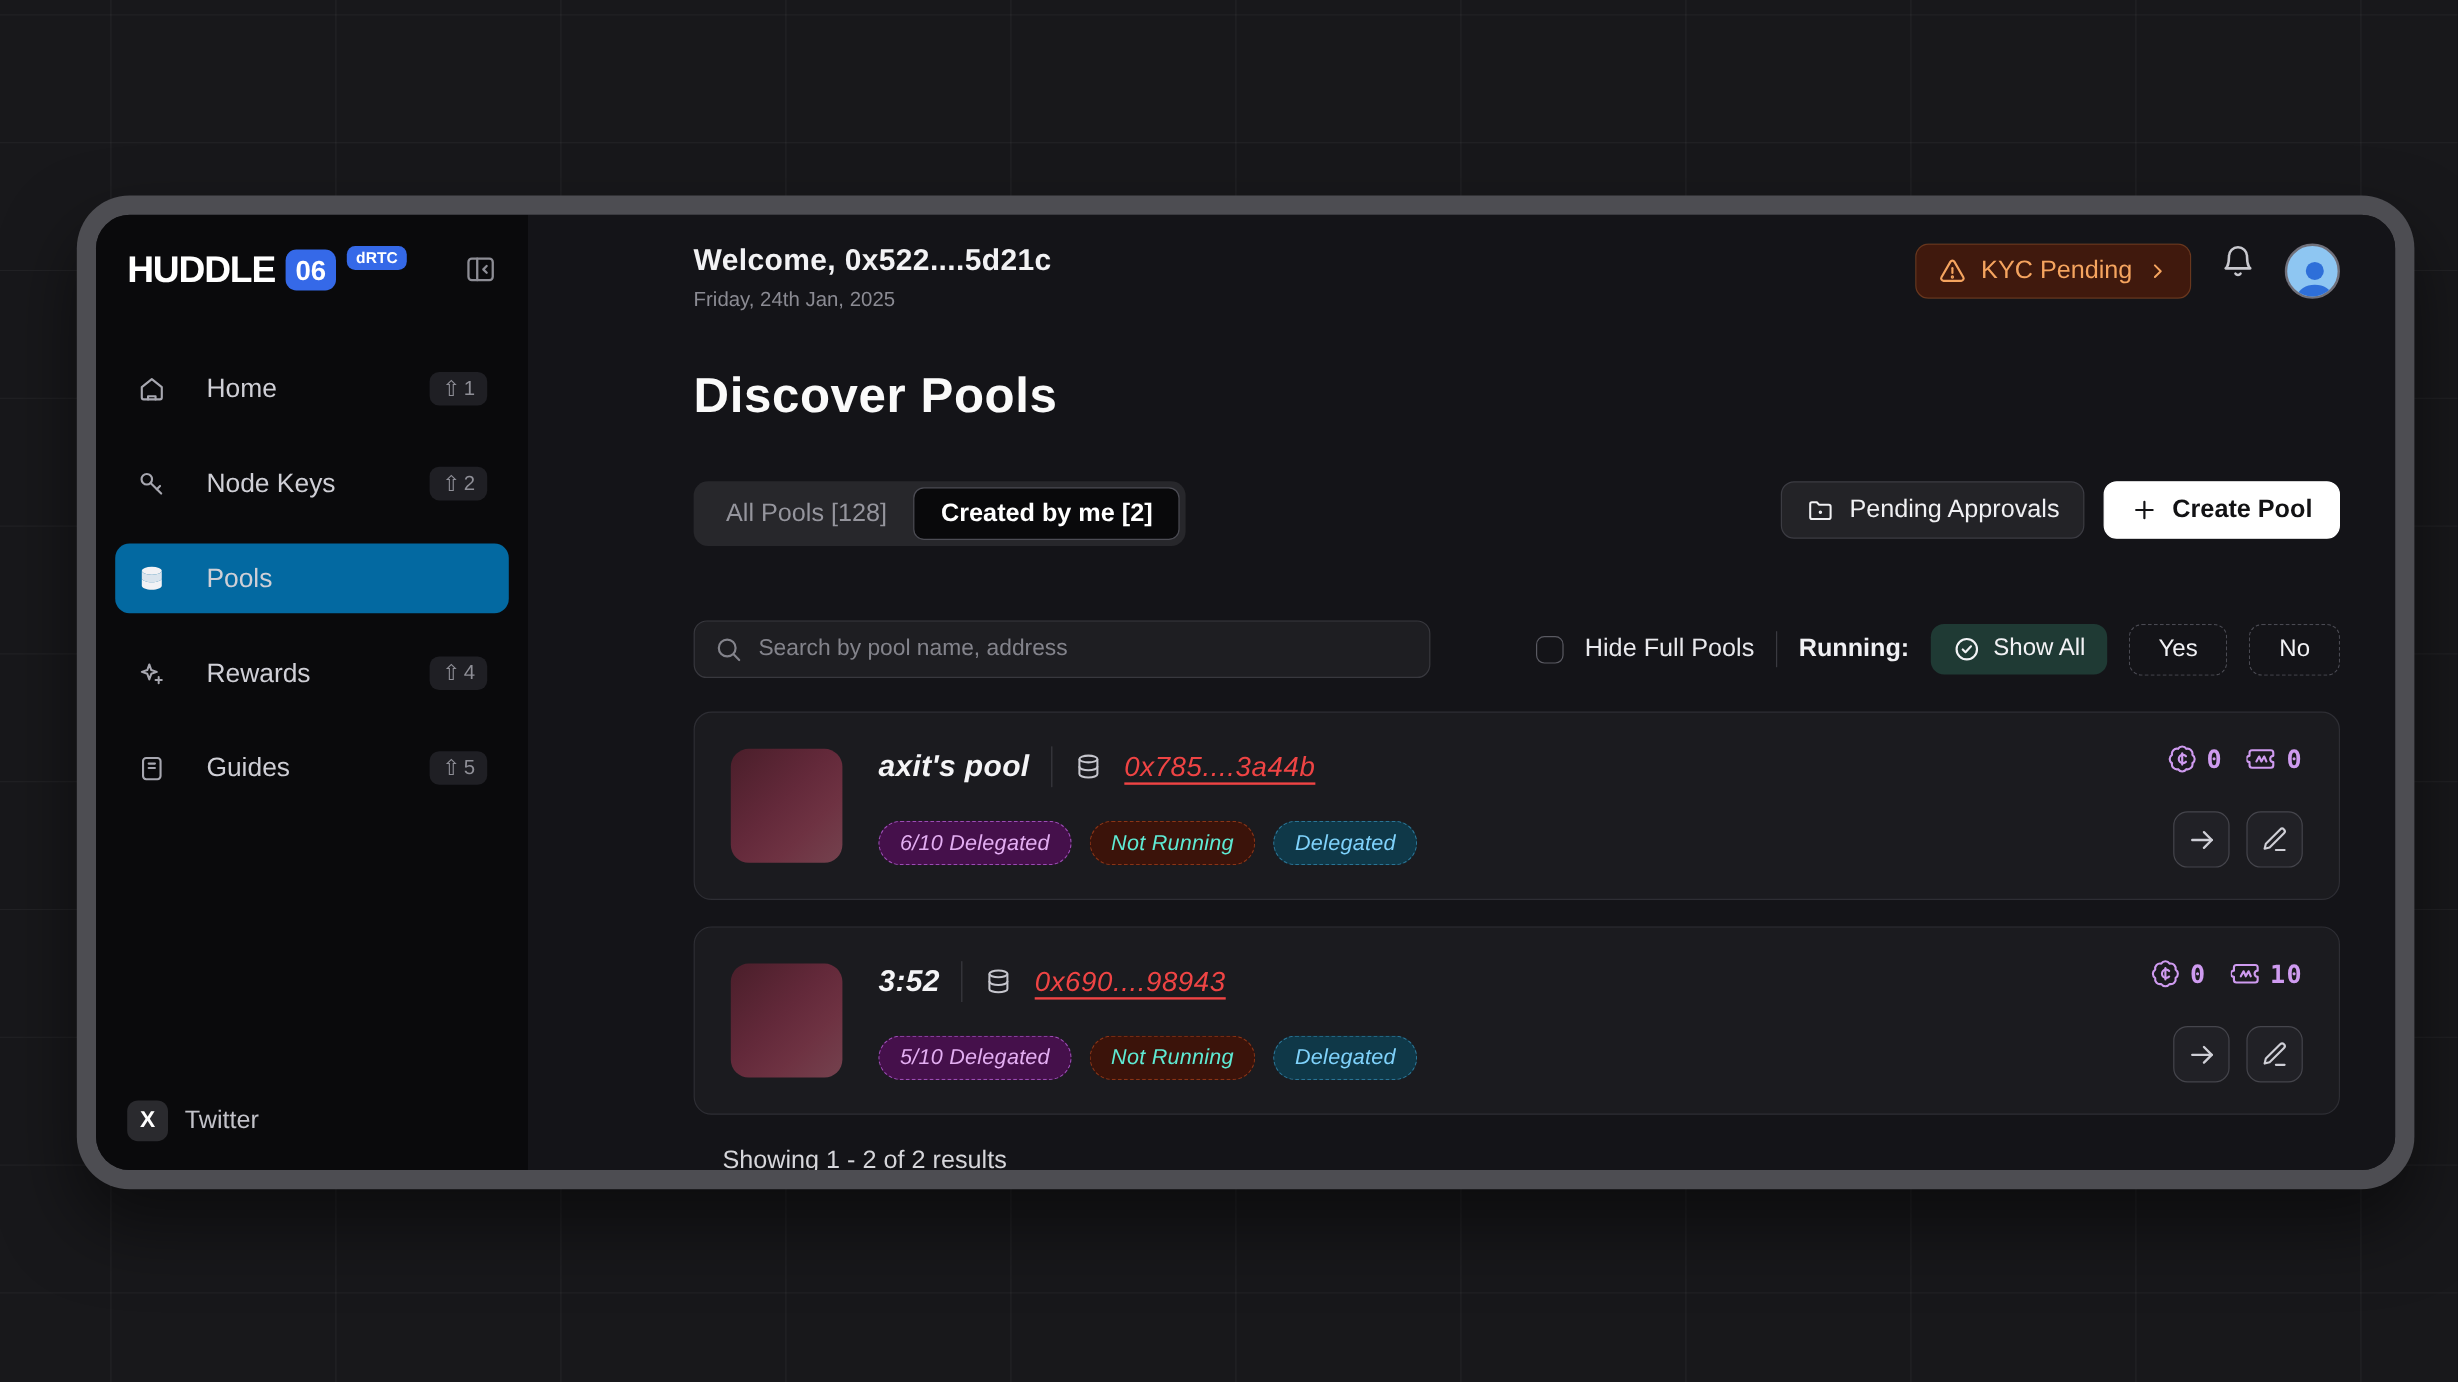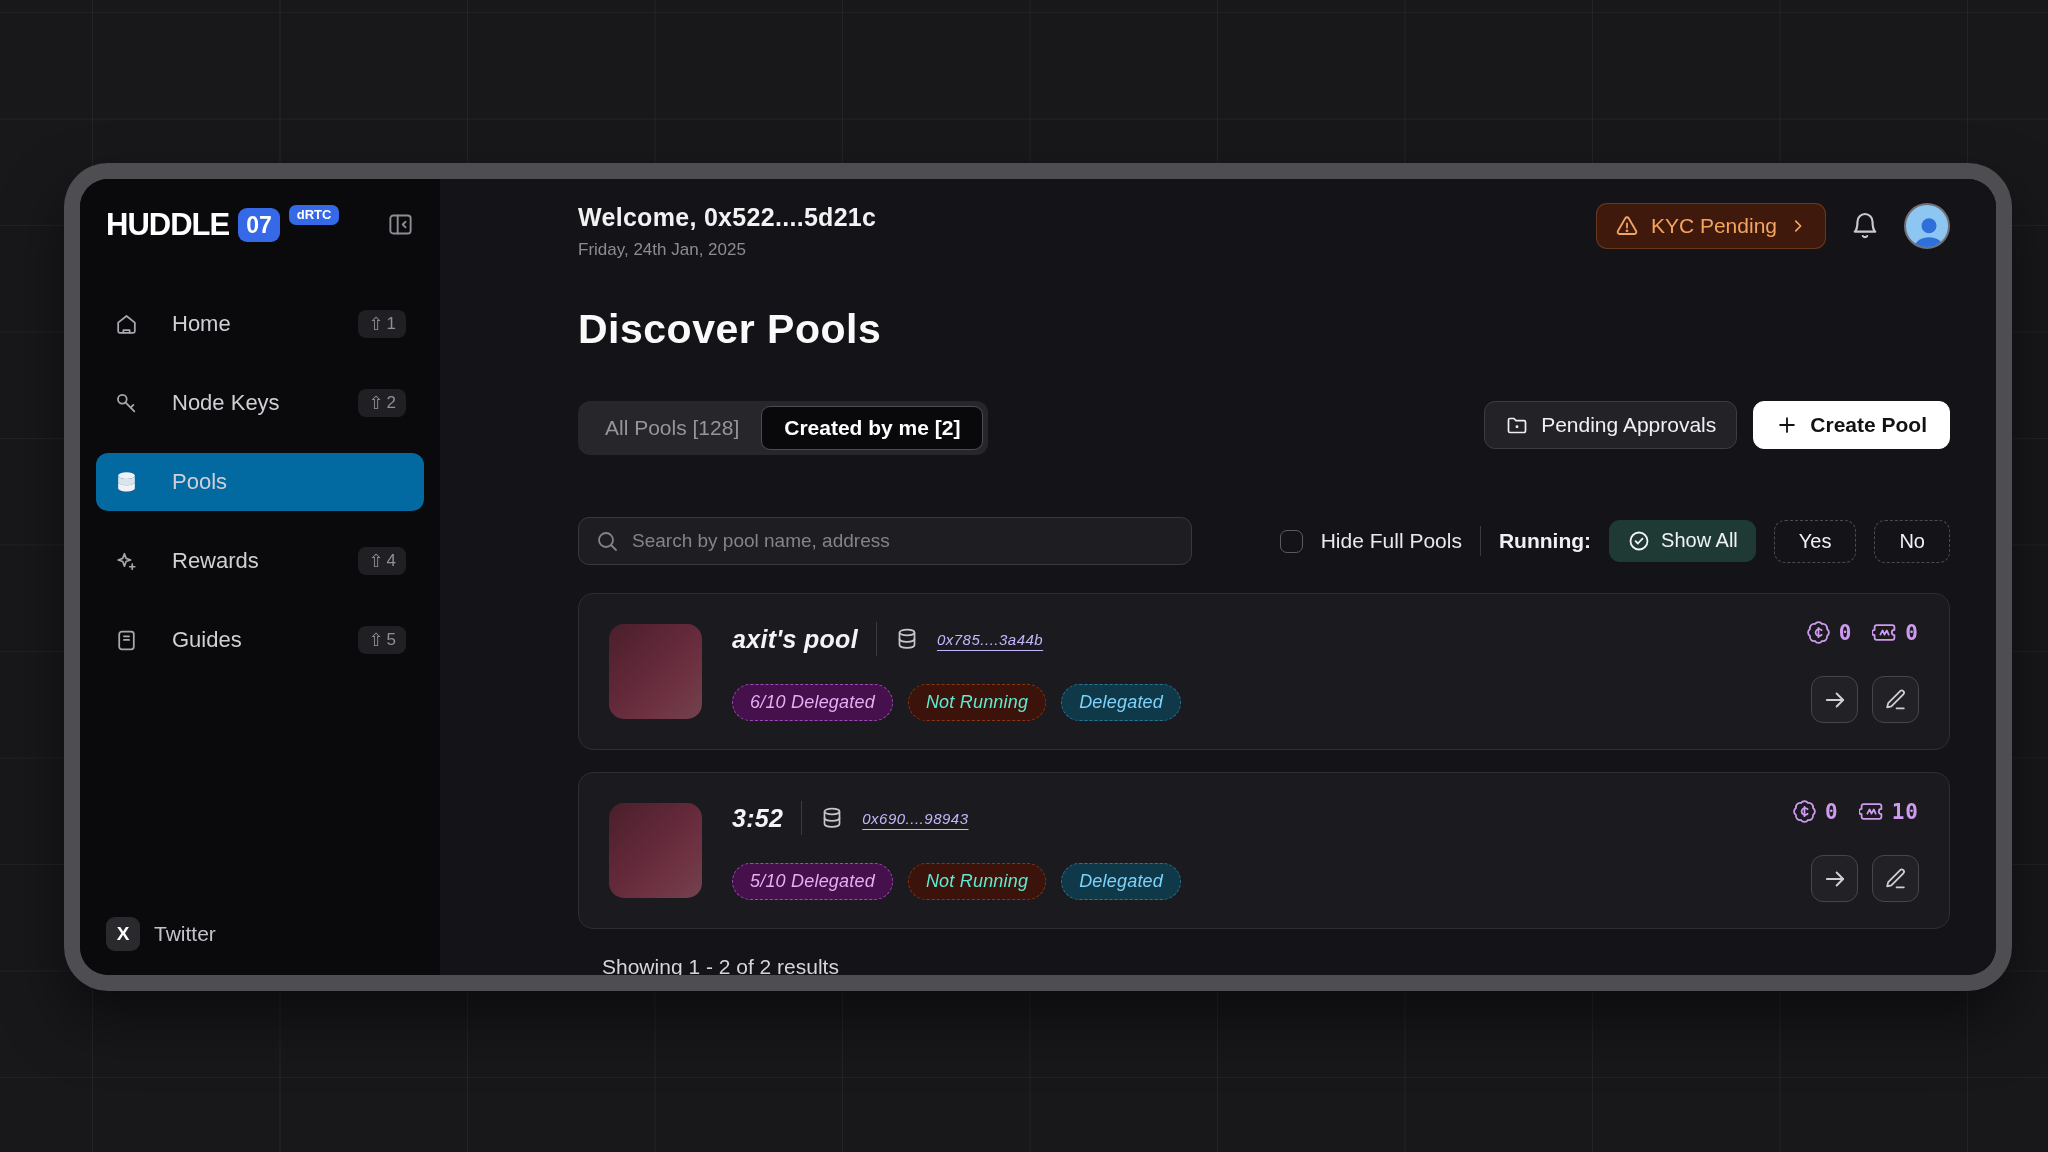--- a/index.html
+++ b/index.html
@@ -67,21 +67,21 @@
   .twitter-label { color:#c2c2c9; font-size:21px; }
 
   
   .main {
     flex:1; background:#141418; display:flex; flex-direction:column;
     padding:24px 46px 0 138px; position:relative; overflow:hidden;
   }
   .topbar { display:flex; justify-content:space-between; align-items:flex-start; }
   .welcome-title { font-size:25px; font-weight:700; color:#f2f2f4; letter-spacing:0.3px; }
   .welcome-date { font-size:17px; color:#8b8b93; margin-top:8px; }
-  .topbar-right { display:flex; align-items:center; gap:24px; }
+  .topbar-right { display:flex; align-items:flex-start; gap:24px; }
   .kyc-btn {
     display:flex; align-items:center; gap:12px; cursor:pointer;
     background:#40190d; border:1px solid rgba(250,164,92,0.22);
     color:#f5a45f; border-radius:11px; padding:10px 18px; font-size:21px;
   }
   .bell { color:#c9c9cf; cursor:pointer; }
   .avatar {
     width:46px; height:46px; border-radius:50%; background:#8ec6f2;
     border:2px solid #70707a; overflow:hidden; cursor:pointer; position:relative;
   }
@@ -140,21 +140,21 @@
   .pool-thumb {
     width:93px; height:95px; border-radius:15px; flex:0 0 93px;
     background:linear-gradient(135deg,#4a1e2a 0%, #63293a 45%, #6e3242 70%, #74424e 100%);
   }
   .pool-info { display:flex; flex-direction:column; justify-content:space-between; height:100%; padding:2px 0;font-style:italic; }
   .pool-title-row { display:flex; align-items:center; gap:18px; }
   .pool-name { font-size:25px; font-weight:700; color:#f4f4f6; letter-spacing:0.3px; }
   .title-divider { width:1px; height:34px; background:#3a3a40; }
   .db-icon { color:#c6c6cd; }
   .pool-address {
-    font-size:15px; color:#c4b5fd; text-decoration:underline;
+    font-size:23px; color:#ef4444; text-decoration:underline;
     text-underline-offset:5px; cursor:pointer; letter-spacing:0.5px;
   }
   .badge-row { display:flex; align-items:center; gap:15px; }
   .badge {
     border-radius:999px; padding:7px 17px; font-size:18px; letter-spacing:0.2px; white-space:nowrap;
   }
   .badge-purple { background:#45104b; color:#e3aef2; border:1px dashed #9b4cb4; }
   .badge-red    { background:#3b130a; color:#5eead4; border:1px dashed #8a3416; }
   .badge-blue   { background:#0f3848; color:#7fd2fb; border:1px dashed #2a7495; }
 
@@ -173,21 +173,21 @@
 </style>
 </head>
 <body>
 
 <div class="frame">
   <div class="window">
 
     <aside class="sidebar">
       <div class="logo-row">
         <span class="brand">HUDDLE</span>
-        <span class="brand-badge">07</span>
+        <span class="brand-badge">06</span>
         <span class="brand-tag">dRTC</span>
         <span class="collapse-btn">
           <svg width="27" height="27" viewBox="0 0 24 24" fill="none" stroke="currentColor" stroke-width="1.7" stroke-linecap="round" stroke-linejoin="round">
             <rect x="3" y="4" width="18" height="16" rx="2.5"></rect>
               <line x1="9.5" y1="4" x2="9.5" y2="20"></line>
               <path d="M16.5 9.5 14 12l2.5 2.5"></path>
           </svg>
         </span>
       </div>
 

